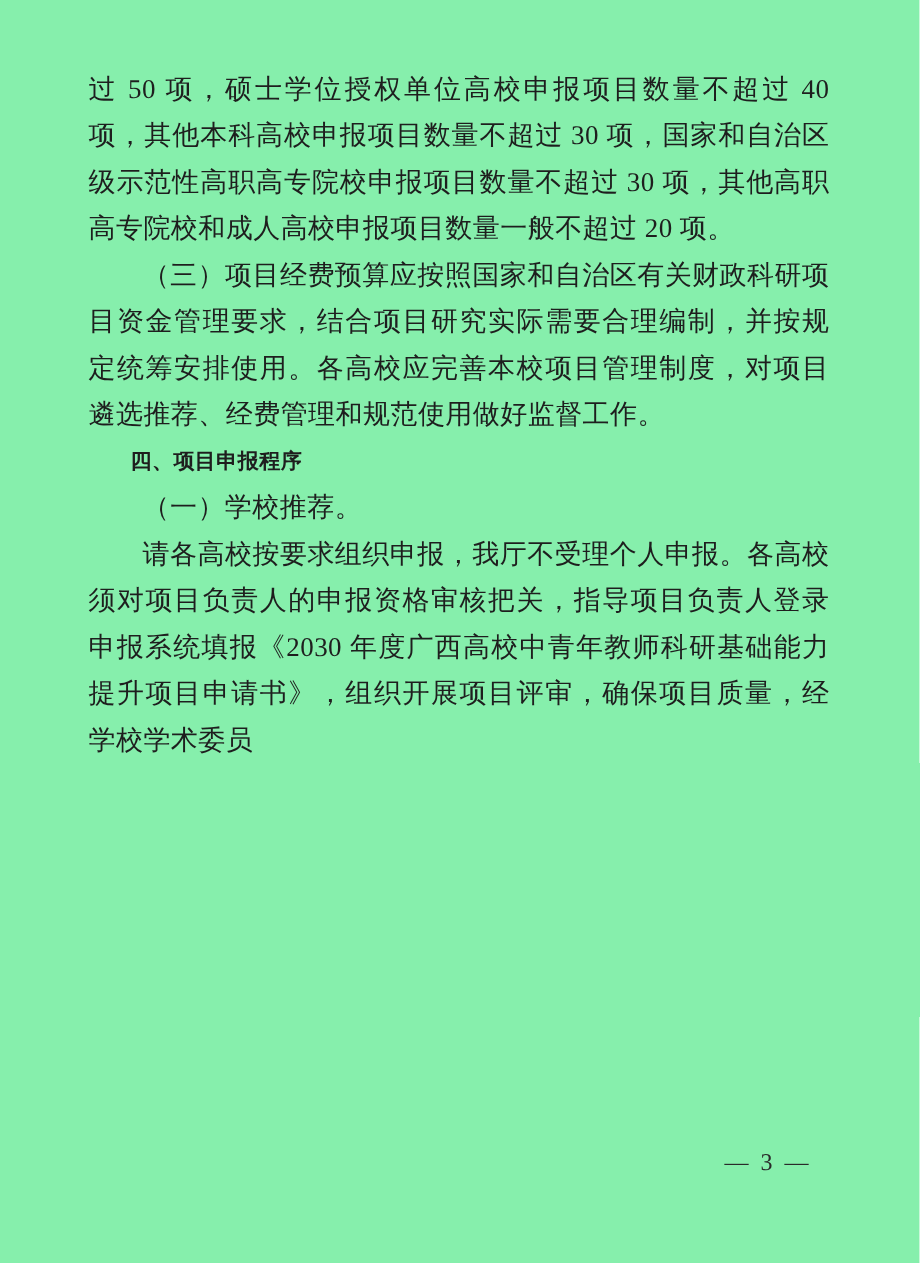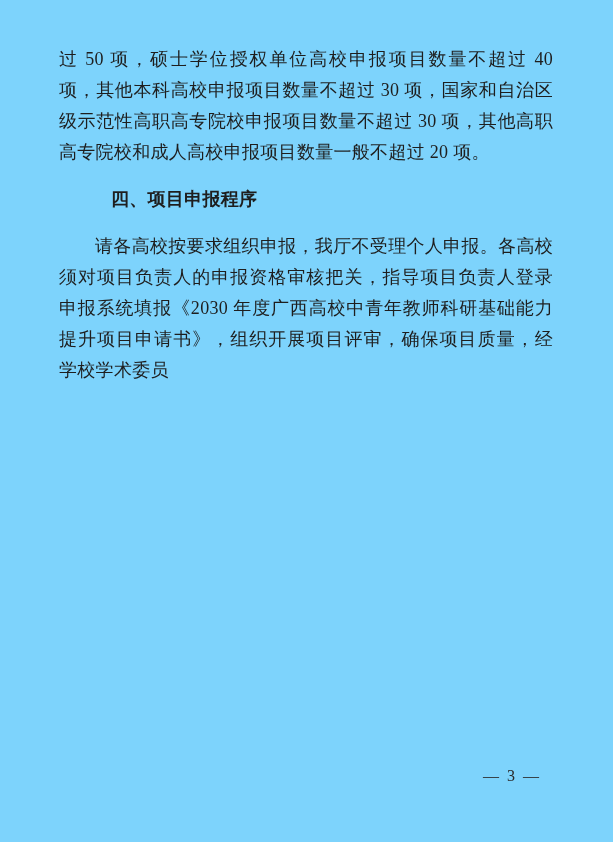--- a/index.html
+++ b/index.html
@@ -4,21 +4,21 @@
 <style>
   html, body {
     margin: 0;
     padding: 0;
     background: #ffffff;
   }
   .page {
     position: relative;
     width: 613px;
     height: 842px;
-    background: #7dd3fc;
+    background: #86efac;
     overflow: hidden;
     font-family: "Liberation Serif", serif;
     color: #1e1e1e;
   }
   .content {
     position: absolute;
     left: 59px;
     top: 44px;
     width: 494px;
     font-size: 18px;
@@ -29,42 +29,44 @@
   }
   .para {
     margin: 0;
     padding: 0;
     text-indent: 2em;
   }
   .para.continued {
     text-indent: 0;
   }
   .heading {
-    margin: 16px;
+    margin: 0;
     padding: 0;
     text-indent: 2em;
     font-weight: bold;
     font-family: "Liberation Sans", sans-serif;
-    font-size: 18px;
+    font-size: 14px;
     line-height: 31px;
     text-align: left;
   }
   .footer {
     position: absolute;
     top: 766px;
     right: 72px;
     font-size: 16px;
     line-height: 20px;
     color: #2a2a2a;
     letter-spacing: 2px;
   }
 </style>
 </head>
 <body>
 
 <div class="page">
   <div class="content">
     <p class="para continued">过 50 项，硕士学位授权单位高校申报项目数量不超过 40 项，其他本科高校申报项目数量不超过 30 项，国家和自治区级示范性高职高专院校申报项目数量不超过 30 项，其他高职高专院校和成人高校申报项目数量一般不超过 20 项。</p>
+    <p class="para">（三）项目经费预算应按照国家和自治区有关财政科研项目资金管理要求，结合项目研究实际需要合理编制，并按规定统筹安排使用。各高校应完善本校项目管理制度，对项目遴选推荐、经费管理和规范使用做好监督工作。</p>
     <p class="heading">四、项目申报程序</p>
+    <p class="para">（一）学校推荐。</p>
     <p class="para">请各高校按要求组织申报，我厅不受理个人申报。各高校须对项目负责人的申报资格审核把关，指导项目负责人登录申报系统填报《2030 年度广西高校中青年教师科研基础能力提升项目申请书》，组织开展项目评审，确保项目质量，经学校学术委员</p>
   </div>
   <div class="footer">— 3 —</div>
 </div>
 
 </body></html>

